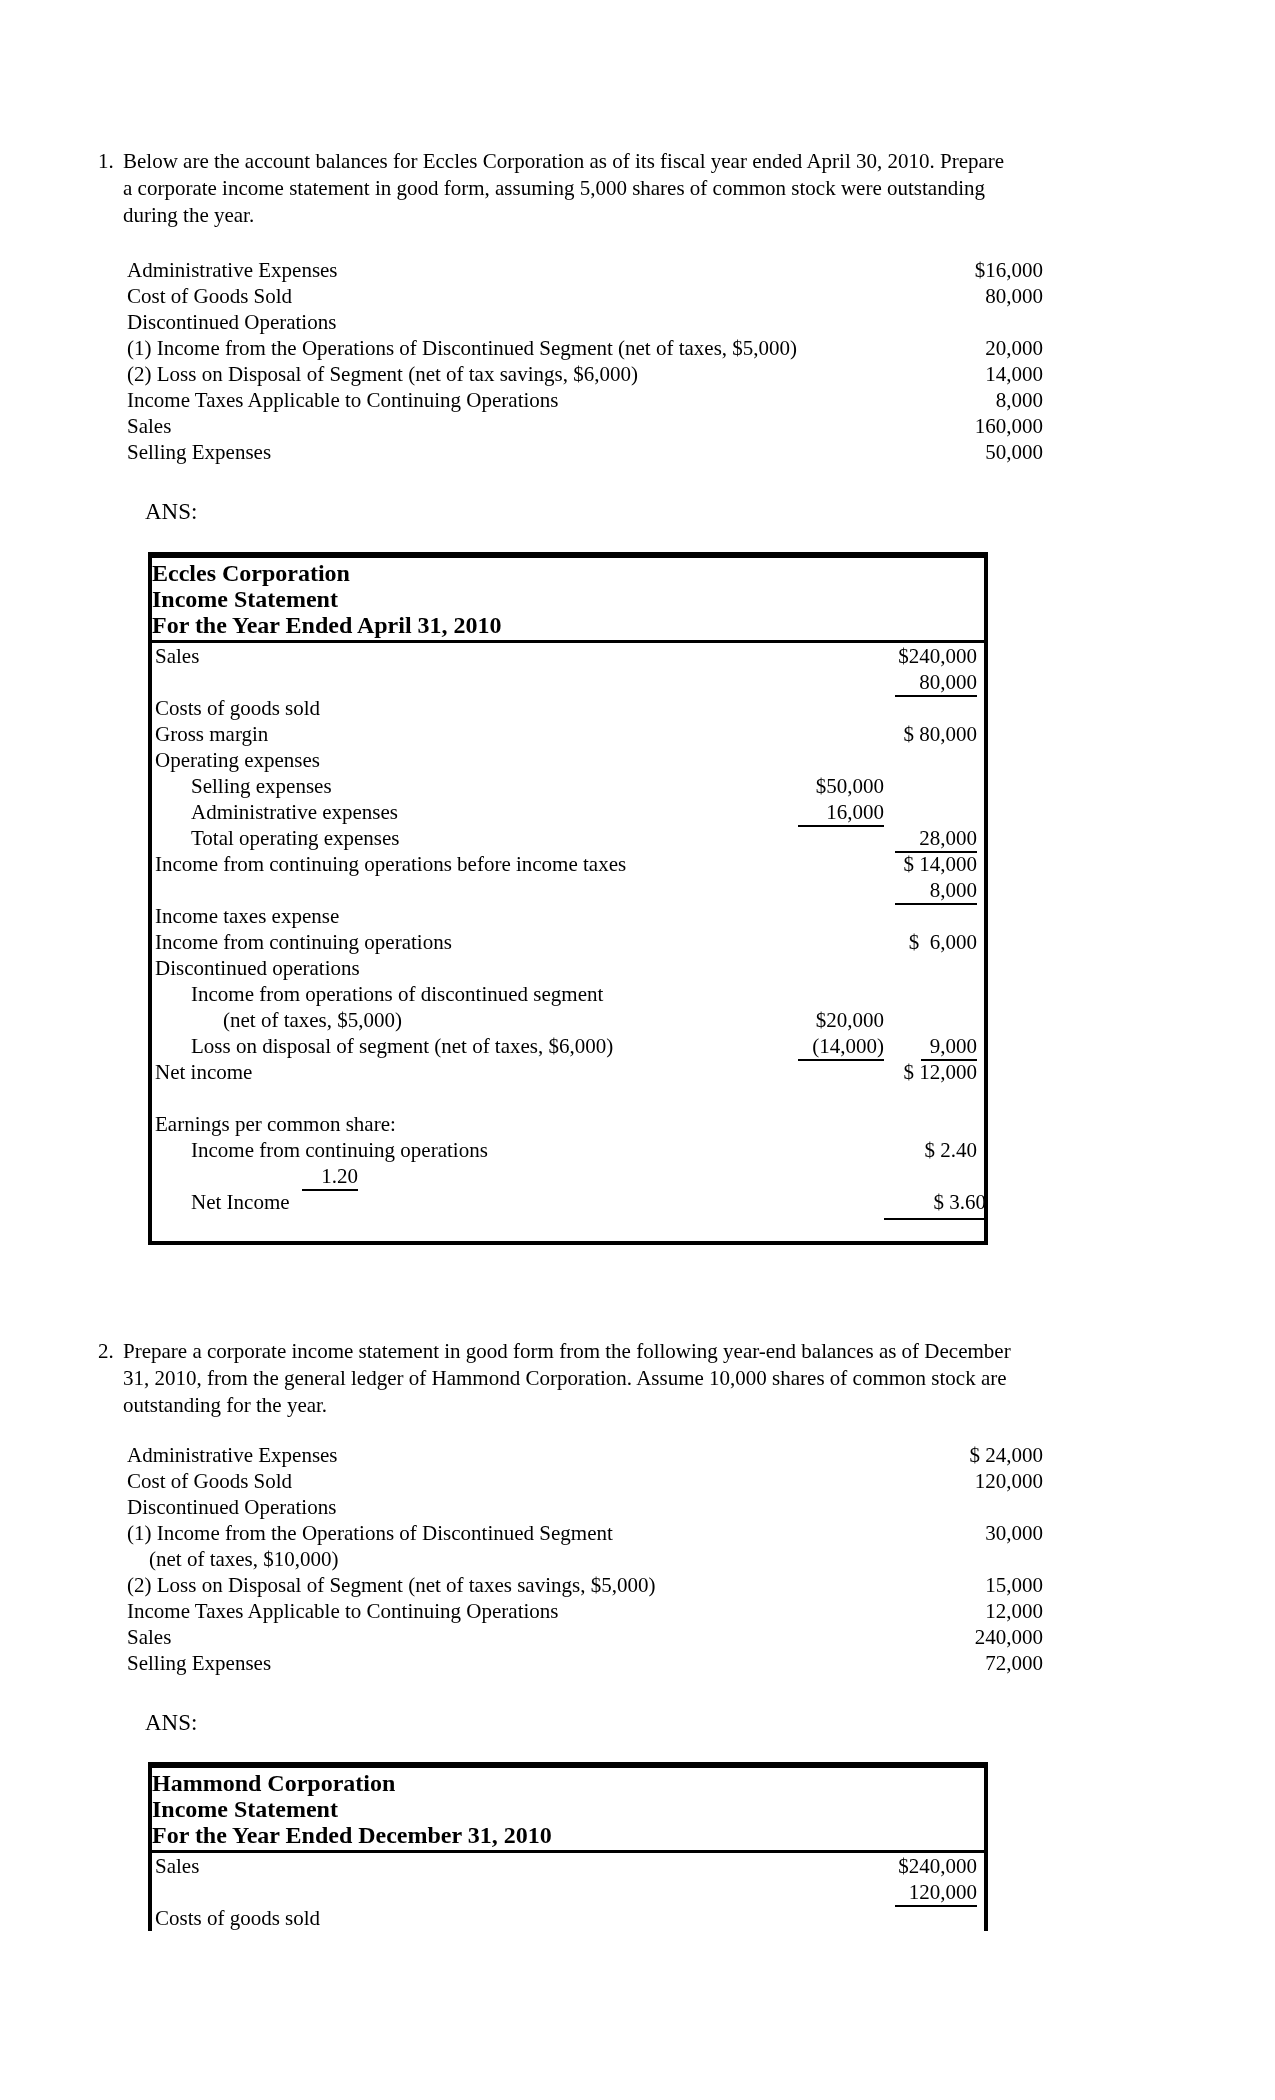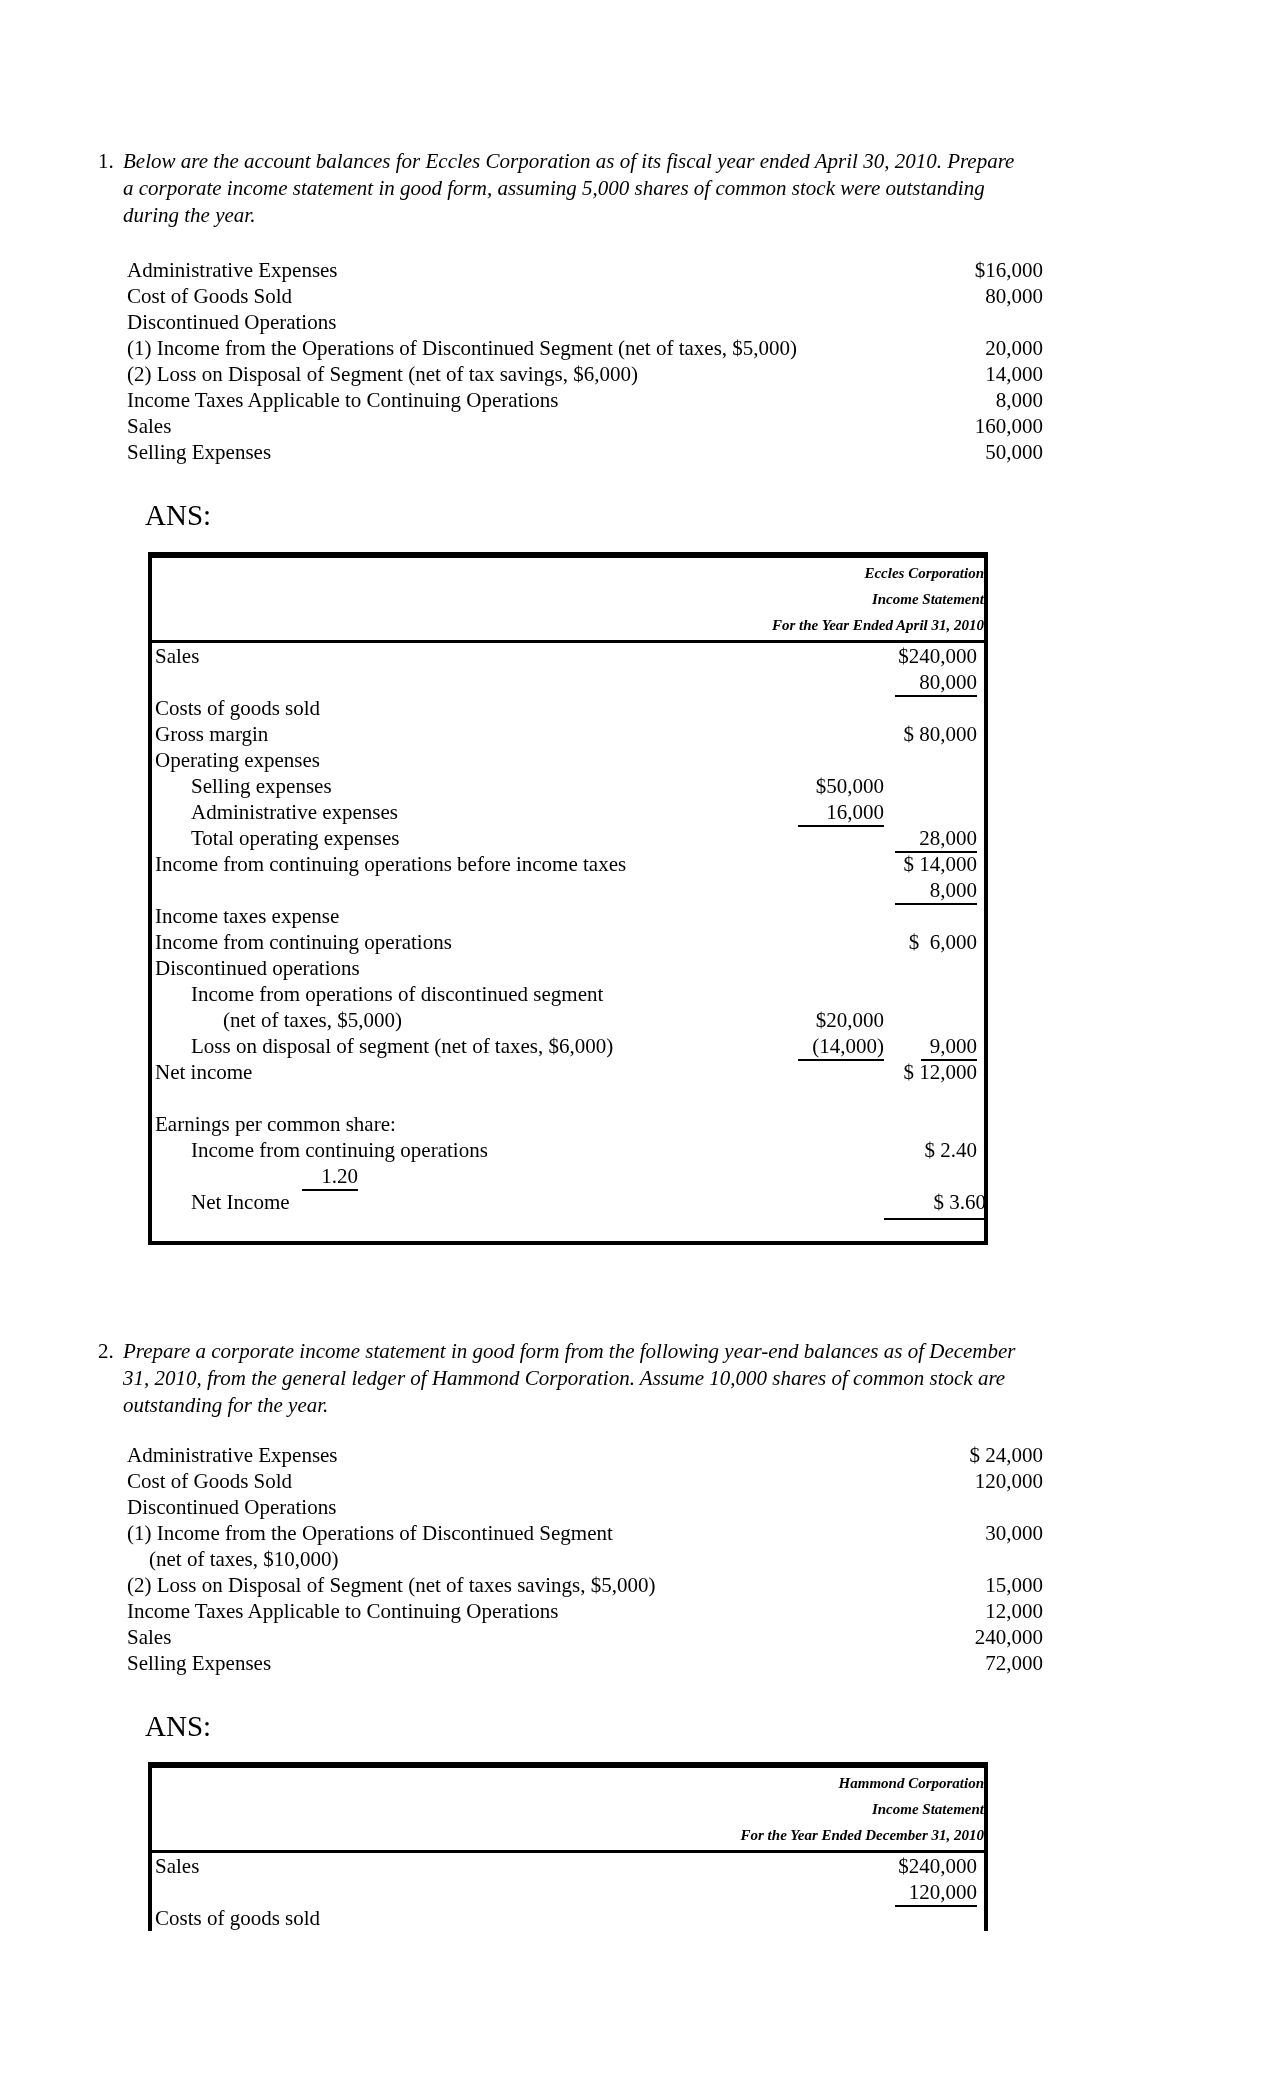--- a/index.html
+++ b/index.html
@@ -8,41 +8,41 @@
     font-family:"Liberation Serif", serif;overflow:hidden;
   }
   .page{position:absolute;inset:0;}
 
   
   .problem{position:absolute;display:flex;font-size:21px;line-height:27px;}
   #problem-1{left:98px;top:148px;width:1080px;}
   #problem-2{left:98px;top:1338px;width:1080px;}
   .pnum{width:25px;flex:none;}
   .ptext{flex:1;}
-  .tline{white-space:nowrap;font-style:italic;}
+  .tline{white-space:nowrap;}
 
   
   .balances{position:absolute;font-size:21px;}
   #balances-1{left:127px;top:257px;width:916px;}
   #balances-2{left:127px;top:1442px;width:916px;}
   .brow{display:flex;height:26px;line-height:26px;align-items:baseline;}
   .blbl{flex:1;white-space:nowrap;}
   .blbl.bind1{padding-left:22px;}
   .bval{text-align:center;white-space:pre;}
 
   
-  .ans{position:absolute;font-size:29px;}
+  .ans{position:absolute;font-size:23px;}
   #ans-1{left:145px;top:499px;}
   #ans-2{left:145px;top:1710px;}
 
   
   .stmt-box{position:absolute;left:148px;width:840px;border:4px solid #000;border-top-width:6px;box-sizing:border-box;background:#fff;}
   #box-1{top:552px;height:693px;}
   #box-2{top:1762px;height:169px;border-bottom:none;}
-  .stmt-head{text-align:right;font-weight:bold;font-size:15px;line-height:26px;padding:2px 0;border-bottom:3px solid #000;}
+  .stmt-head{text-align:left;font-weight:bold;font-size:24px;line-height:26px;padding:2px 0;border-bottom:3px solid #000;}
   .stmt-body{}
   .srow{display:flex;align-items:baseline;height:26px;line-height:26px;font-size:21px;padding-left:3px;box-sizing:border-box;}
   .slbl{flex:1;white-space:nowrap;overflow:hidden;}
   .ind1{padding-left:36px;}
   .ind2{padding-left:68px;}
   .smid{width:110px;flex:none;text-align:right;white-space:pre;}
   .srt{width:93px;flex:none;text-align:right;white-space:pre;padding-right:7px;}
   .ul{display:inline-block;text-align:right;border-bottom:2px solid #000;min-width:82px;}
   .ul-m{min-width:86px;}
   .ul-s{min-width:56px;}

